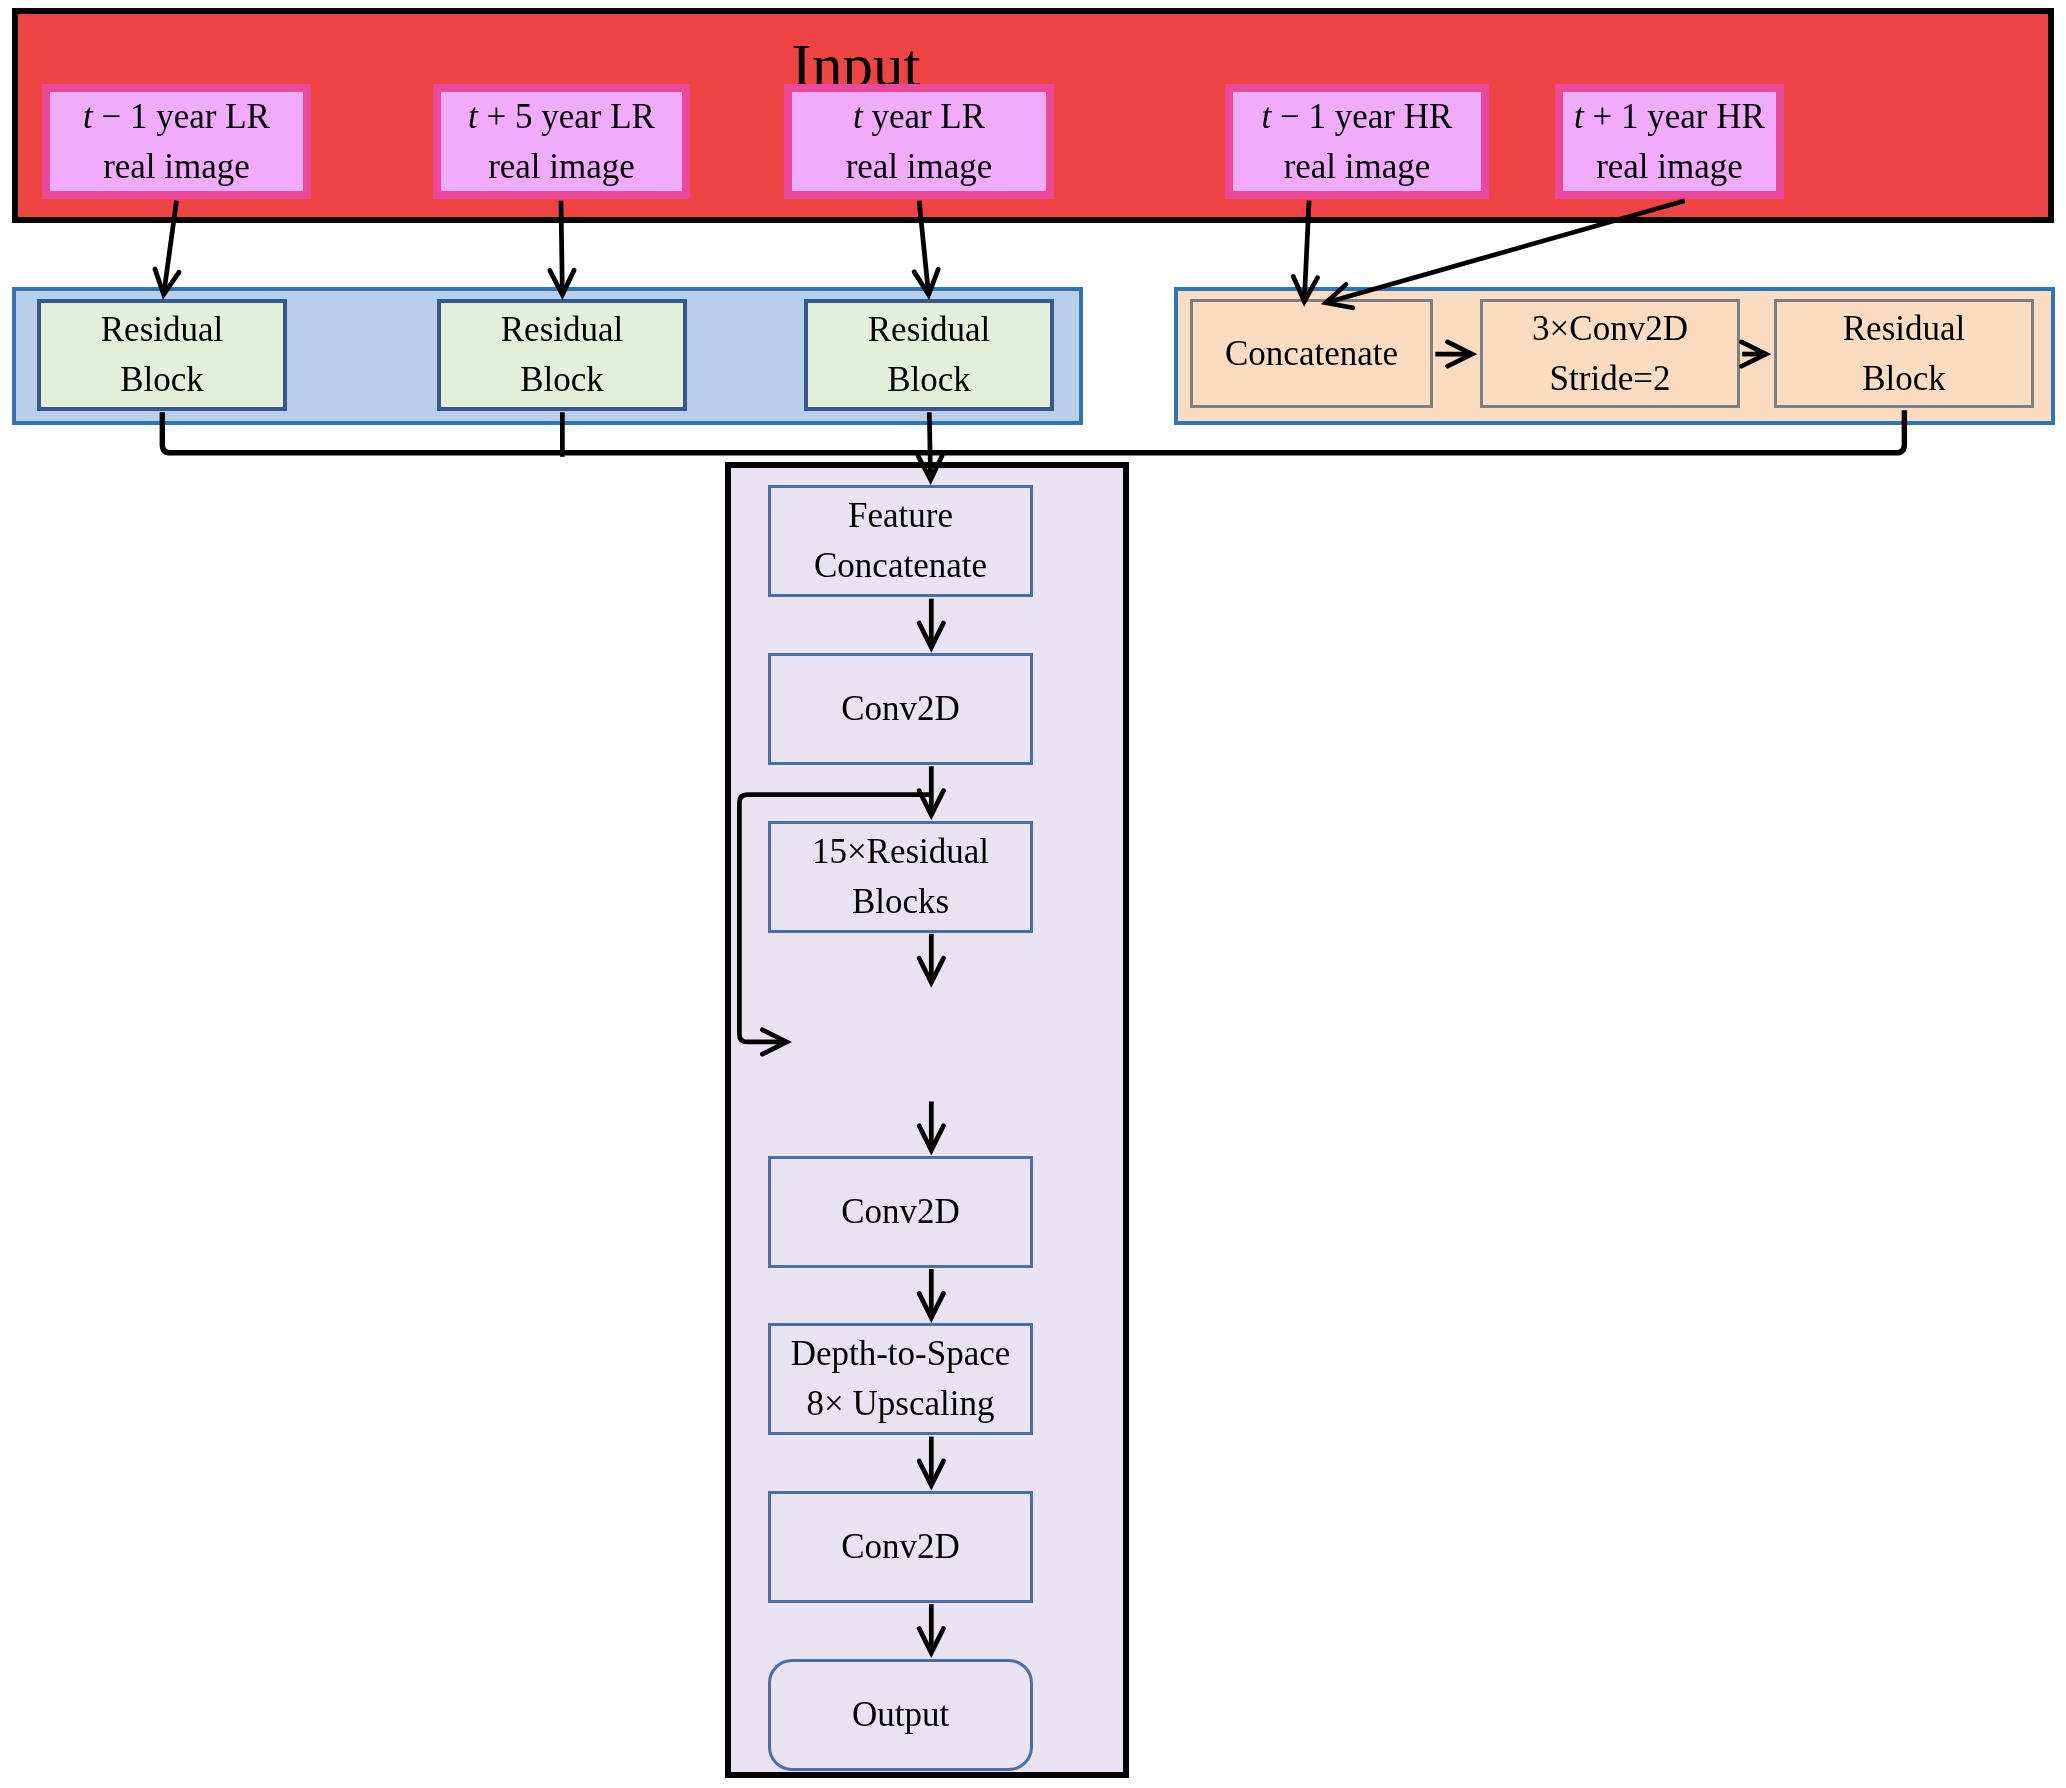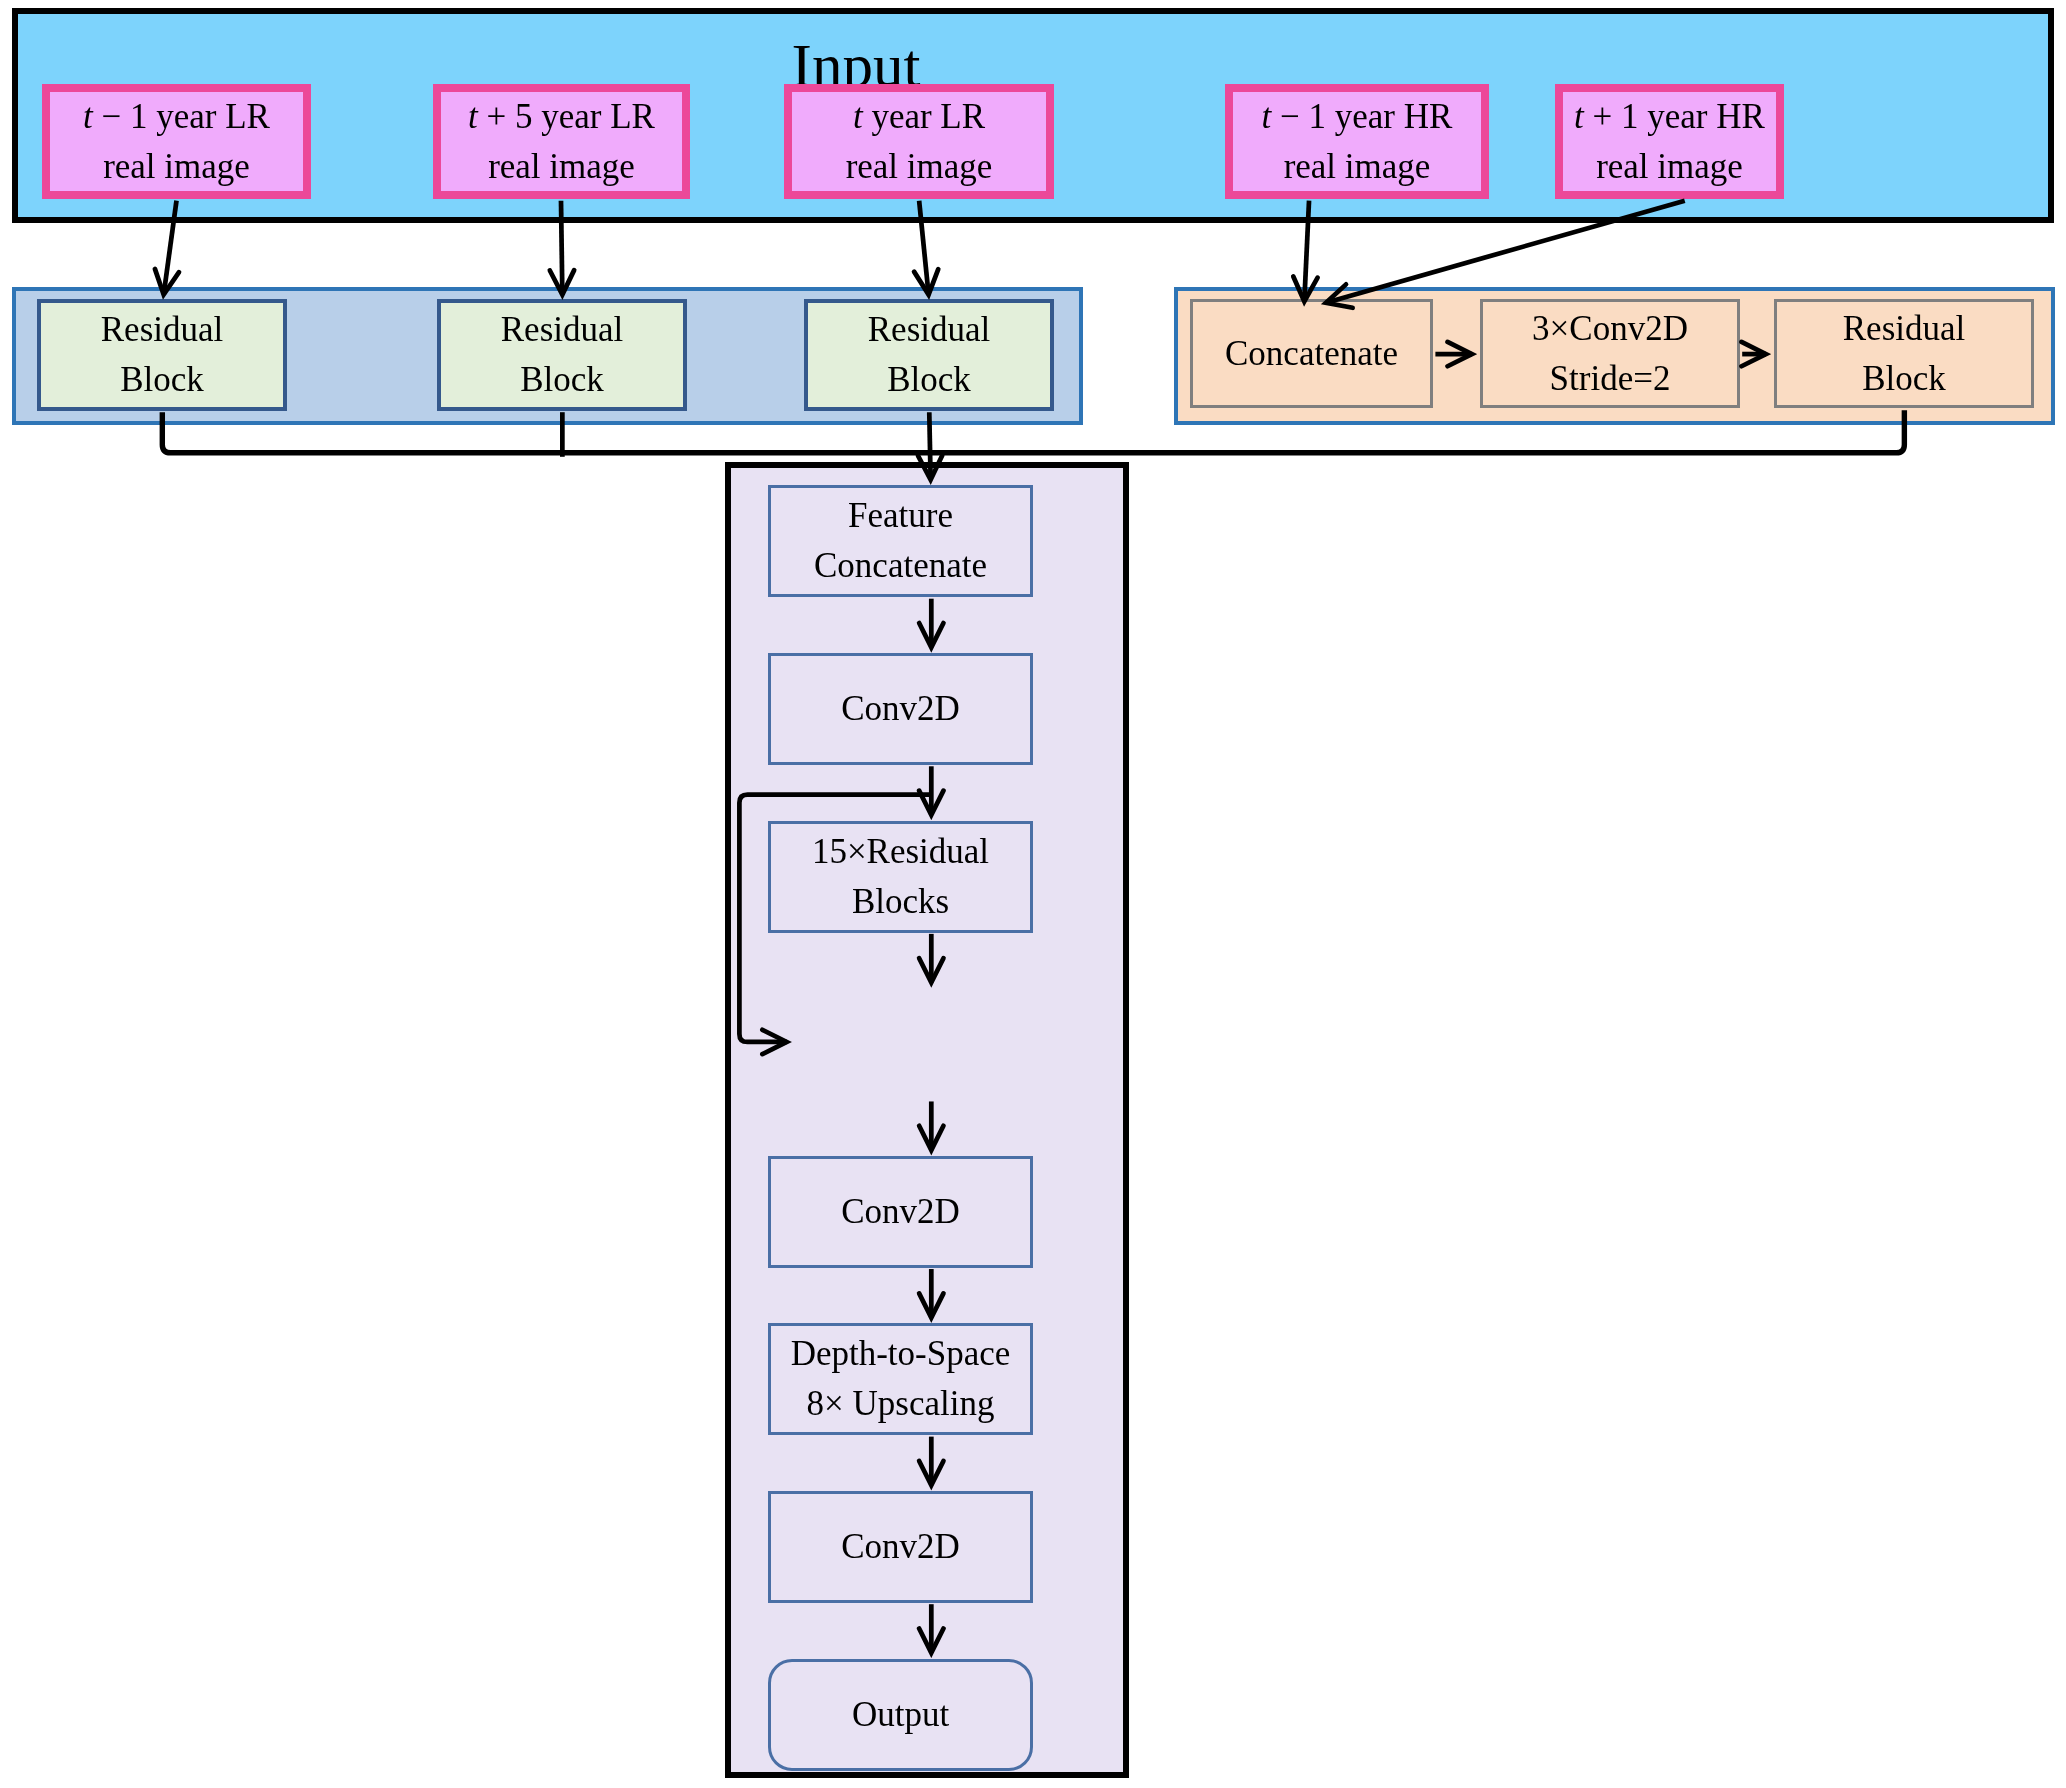--- a/index.html
+++ b/index.html
@@ -22,21 +22,21 @@
     white-space:pre-line;
     text-align:center;
     font-size:35px;
     line-height:1.42;
   }
   .it-first::first-letter{font-style:italic;}
 
   
   .input-band{
     left:12px;top:8px;width:2042px;height:215px;
-    background:#7dd3fc;border:6px solid #000000;
+    background:#ef4444;border:6px solid #000000;
   }
   .input-title{
     position:absolute;left:635px;top:20px;width:406px;
     text-align:center;font-size:61px;line-height:1.05;
   }
   .input-node{
     background:#f0abfc;border:8px solid #ec4899;
     top:84px;height:115px;
   }
 

